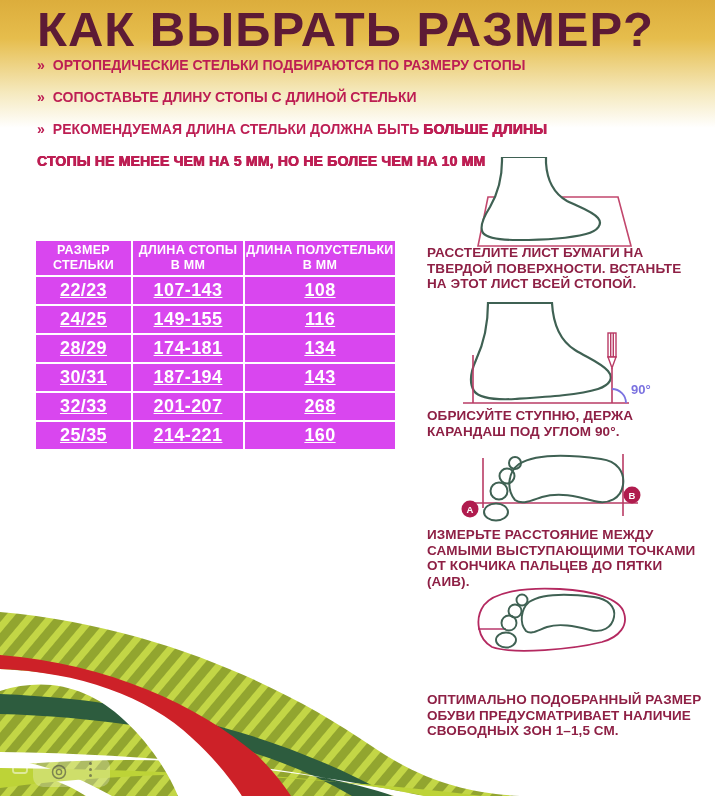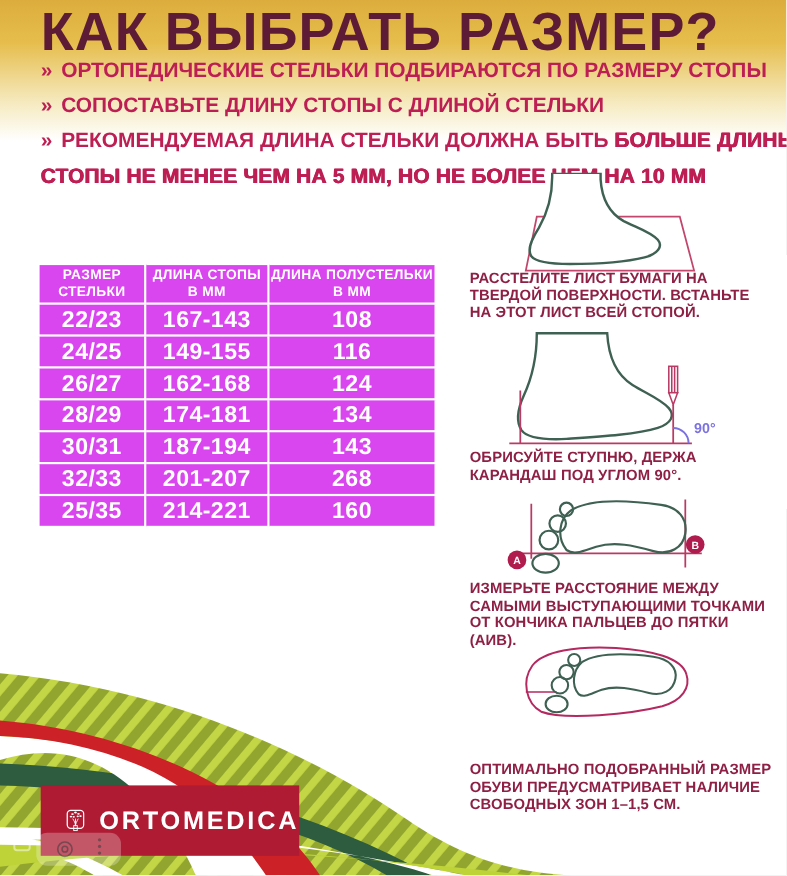--- a/index.html
+++ b/index.html
@@ -8,32 +8,32 @@
     overflow:hidden;font-family:"Liberation Sans", sans-serif;
     -webkit-font-smoothing:antialiased;
   }
   .abs{position:absolute;}
 
   
   #grad{left:0;top:0;width:715px;height:128px;
     background:linear-gradient(180deg,#dcad3c 0%,#e6bd4c 30%,#f5e9bd 72%,#ffffff 100%);}
   #title{left:37px;top:1px;width:670px;font-size:49px;font-weight:700;
     letter-spacing:1px;color:#5d1b35;white-space:nowrap;}
-  #bullets{left:37px;top:49px;width:660px;font-size:19px;font-weight:700;
+  #bullets{left:37px;top:49px;width:660px;font-size:14px;font-weight:700;
     color:#bd1e53;line-height:32px;white-space:nowrap;}
   .marker{margin-right:8px;}
   .xb{text-shadow:0.5px 0 0 currentColor, -0.3px 0 0 currentColor;letter-spacing:0.2px;}
 
   
   #sizetable{left:34px;top:239px;border-collapse:collapse;table-layout:fixed;}
   #sizetable th,#sizetable td{
     background:#d946ef;color:#fff;border:2.5px solid #ffffff;
     text-align:center;vertical-align:middle;padding:0;font-weight:700;}
   #sizetable th{height:34px;font-size:12.5px;line-height:1.2;letter-spacing:0.3px;}
-  #sizetable td{height:27px;font-size:21px;letter-spacing:0.4px;}
+  #sizetable td{height:27px;font-size:18px;letter-spacing:0.4px;text-decoration:underline;}
   .c1{width:95px;}.c2{width:110px;}.c3{width:150px;margin-left:28px;}
 
   
   .steptext{color:#8e2045;font-size:13.5px;font-weight:700;line-height:15.6px;
     width:276px;letter-spacing:0.1px;}
   #t1{left:427px;top:233px;margin-top:12px;}
   #t2{left:427px;top:408px;}
   #t3{left:427px;top:527px;}
   #t4{left:427px;top:692px;}
   #i1{left:452px;top:157px;}
@@ -76,32 +76,27 @@
 
   <table id="sizetable" class="abs">
     <tbody>
         <tr>
       <th class="c1">РАЗМЕР СТЕЛЬКИ</th>
       <th class="c2">ДЛИНА СТОПЫ В ММ</th>
       <th class="c3">ДЛИНА ПОЛУСТЕЛЬКИ В ММ</th>
     </tr>
     <tr>
           <td>22/23</td>
-          <td>167-143</td>
+          <td>107-143</td>
           <td>108</td>
         </tr>
     <tr>
           <td>24/25</td>
           <td>149-155</td>
           <td>116</td>
-        </tr>
-    <tr>
-          <td>26/27</td>
-          <td>162-168</td>
-          <td>124</td>
         </tr>
     <tr>
           <td>28/29</td>
           <td>174-181</td>
           <td>134</td>
         </tr>
     <tr>
           <td>30/31</td>
           <td>187-194</td>
           <td>143</td>
@@ -194,37 +189,20 @@
     <path d="M0,758 C45,763 82,779 112,796 L86,796 C62,781 32,770 0,772 Z" fill="#ffffff"></path>
     <path d="M0,694 C150,700 280,734 392,796 L352,796 C260,742 135,718 0,714 Z" fill="#2d5c3e"></path>
     <path d="M0,752 C160,754 300,770 424,796 L394,796 C290,762 150,752 0,766 Z" fill="#ffffff"></path>
     <path d="M0,768 C170,770 330,778 483,796 L426,796 C300,770 160,768 0,788 Z" fill="#bdd337"></path>
     <path d="M0,669 C100,674 162,700 207,742 C222,756 232,774 242,796 L178,796
              C168,772 150,744 124,720 C90,688 48,676 0,691 Z" fill="#ffffff"></path>
     <path d="M0,655 C110,664 200,706 258,756 C270,768 282,782 291,796 L242,796
              C230,778 214,758 192,738 C148,696 78,672 0,669 Z" fill="#cd2128"></path>
   </svg>
 
-  <div id="logo" class="abs">
-    <svg width="38" height="46" viewBox="0 0 38 46">
-      <rect x="2.5" y="2.5" width="33" height="36" rx="7" fill="none" stroke="#ffffff" stroke-width="2.6"></rect>
-      <g fill="#ffffff">
-        <ellipse cx="10" cy="15" rx="2.6" ry="1.9"></ellipse>
-        <ellipse cx="13" cy="10" rx="2.6" ry="1.9"></ellipse>
-        <ellipse cx="19" cy="7" rx="2.8" ry="2"></ellipse>
-        <ellipse cx="25" cy="9.5" rx="2.6" ry="1.9"></ellipse>
-        <ellipse cx="29" cy="14" rx="2.6" ry="1.9"></ellipse>
-        <ellipse cx="23.5" cy="14.5" rx="2.2" ry="1.7"></ellipse>
-        <ellipse cx="15.5" cy="15.5" rx="2.2" ry="1.7"></ellipse>
-      </g>
-      <path d="M19,34 C19,27 16,24 13.5,19 M19,34 C19,28 22,25 24.5,19 M19,34 L19,19" fill="none" stroke="#ffffff" stroke-width="1.8"></path>
-      <rect x="15.5" y="33" width="7" height="10" fill="none" stroke="#ffffff" stroke-width="1.8"></rect>
-    </svg>
-    <span class="brand">ORTOMEDICA</span>
-  </div>
 
   <svg id="shareic" class="abs" width="22" height="24" viewBox="0 0 22 24">
     <rect x="4" y="9" width="14" height="12" rx="2.5" fill="none" stroke="#ffffff" stroke-width="1.8"></rect>
     <line x1="11" y1="14" x2="11" y2="3" stroke="#ffffff" stroke-width="1.8"></line>
     <path d="M7,6.5 L11,2.5 L15,6.5" fill="none" stroke="#ffffff" stroke-width="1.8"></path>
   </svg>
   <div id="toolbar" class="abs"></div>
   <svg id="lensic" class="abs" width="18" height="18" viewBox="0 0 18 18">
     <circle cx="9" cy="9" r="6.5" fill="none" stroke="#3c3c3c" stroke-width="1.5"></circle>
     <circle cx="9" cy="9" r="2.6" fill="none" stroke="#3c3c3c" stroke-width="1.4"></circle>

